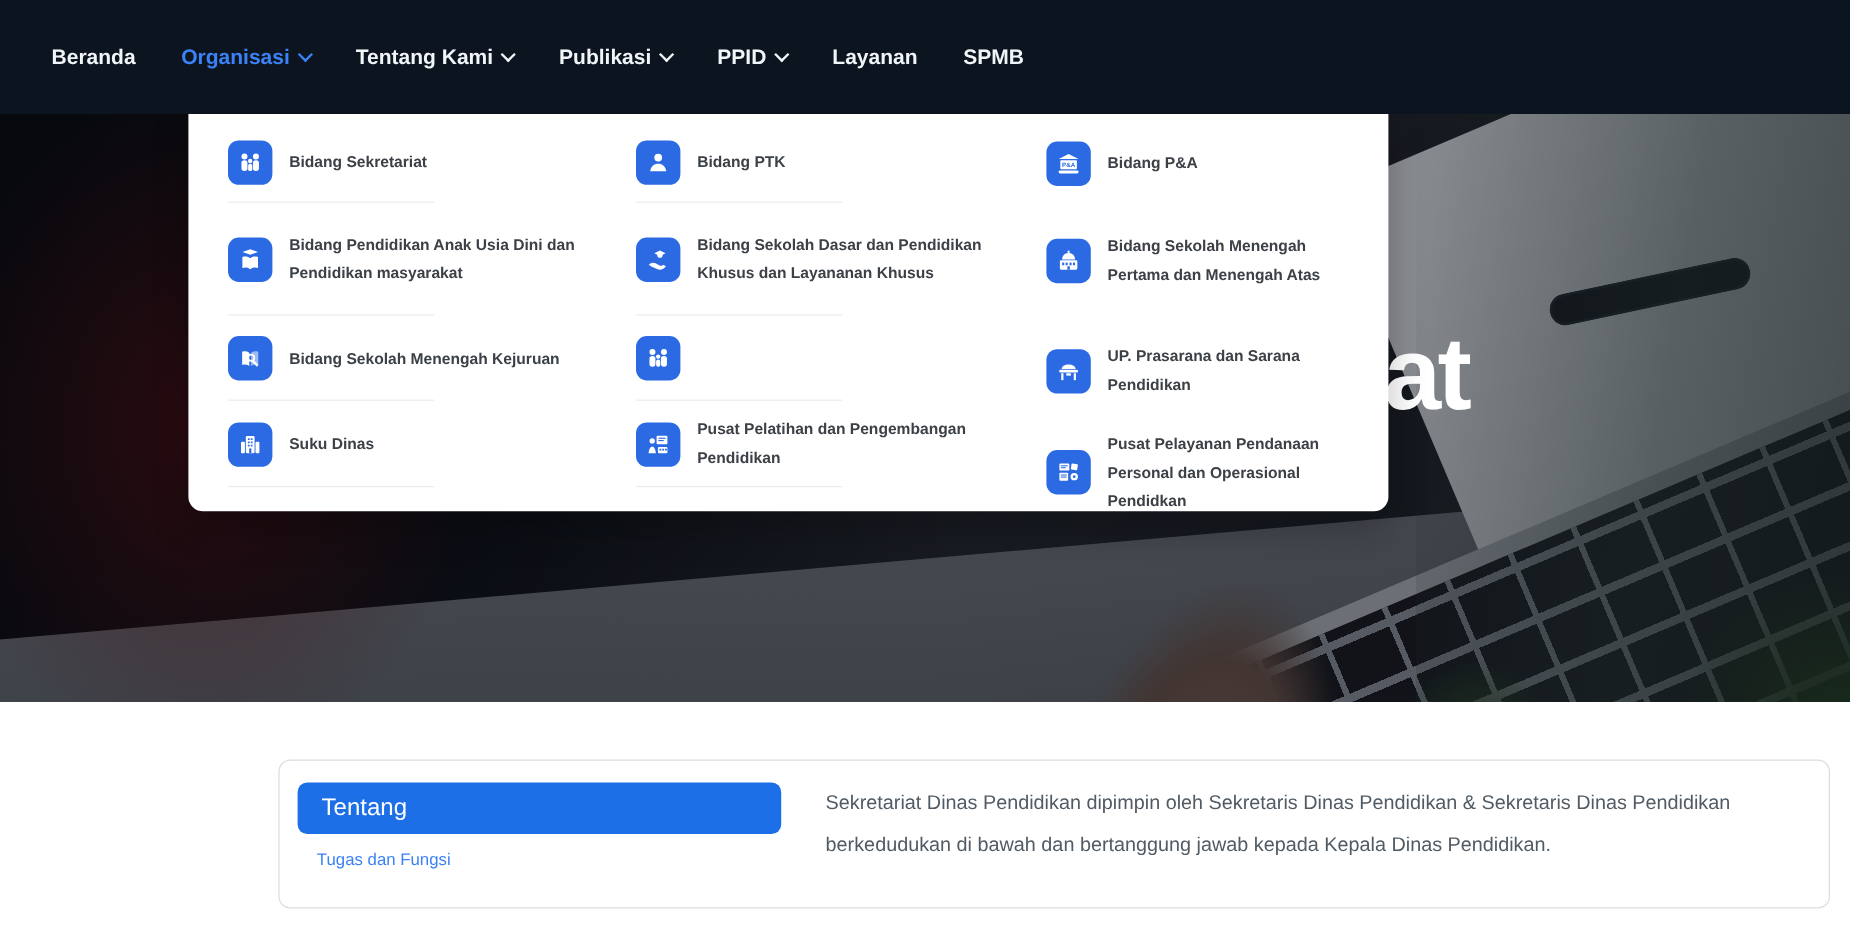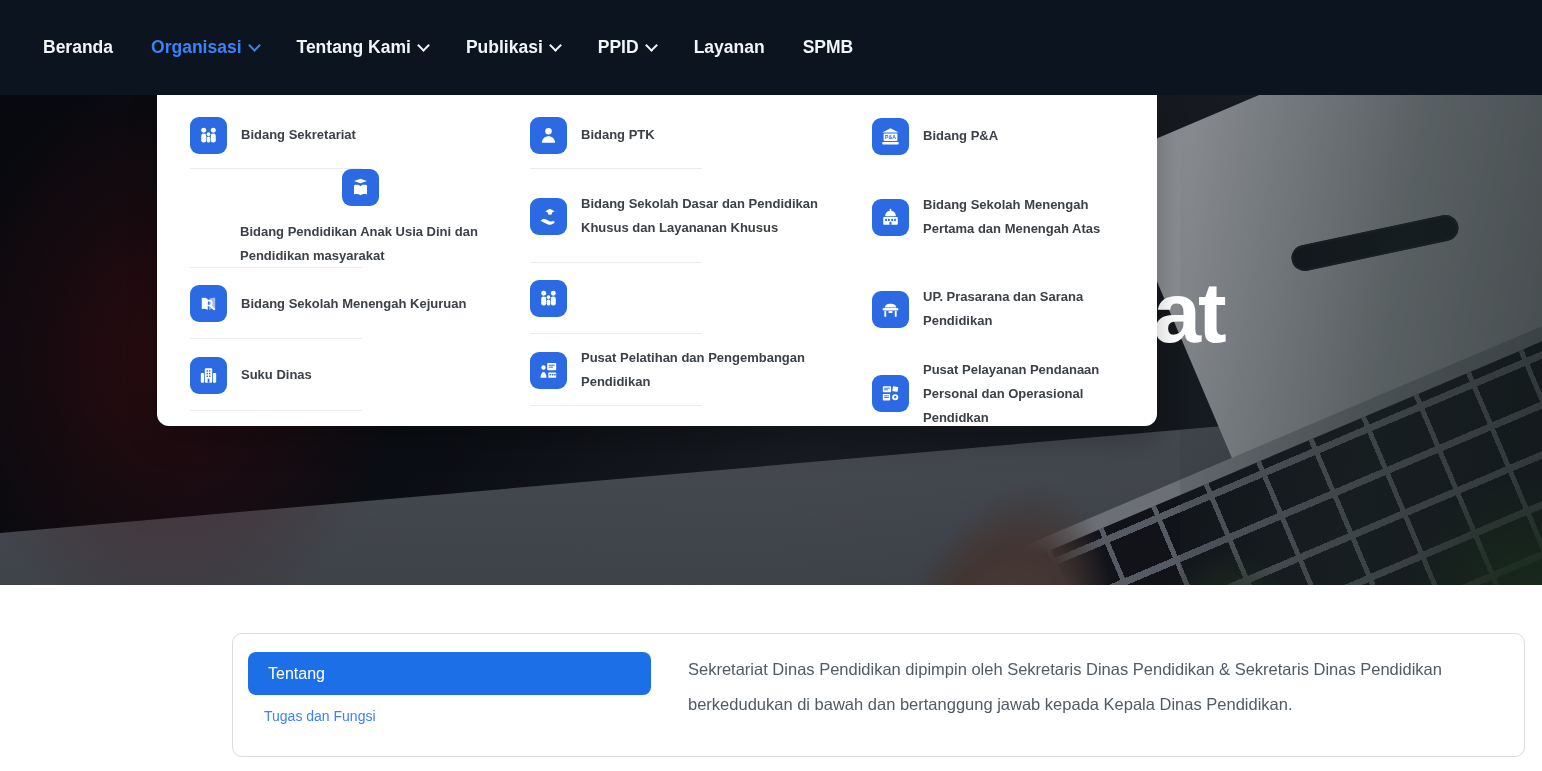--- a/index.html
+++ b/index.html
@@ -55,21 +55,21 @@
   .col-divided .menu-item::after{content:"";position:absolute;left:0;bottom:0;width:172px;height:1px;background:#ececee;}
   .menu-icon{width:37px;height:37px;border-radius:9px;background:#2b6ae3;flex:0 0 37px;
              display:flex;align-items:center;justify-content:center;}
   .menu-icon svg{width:23px;height:23px;fill:#fff;}
   .menu-label{font-size:13px;font-weight:600;color:#3c4147;line-height:24px;max-width:240px;}
 
   
   .content-card{position:absolute;left:232px;top:633px;width:1293px;height:124px;box-sizing:border-box;
                 border:1px solid #d9dde2;border-radius:10px;background:#fff;z-index:10;}
   .tab-button{position:absolute;left:15px;top:18px;width:403px;height:43px;border:none;border-radius:8px;
-              background:#1d6fe8;color:#fff;font-size:16px;font-weight:500;text-align:left;padding:0 0 0 20px;
+              background:#1d6fe8;color:#fff;font-size:20px;font-weight:500;text-align:left;padding:0 0 0 20px;
               font-family:inherit;cursor:pointer;display:flex;align-items:center;}
   .tab-link{position:absolute;left:31px;top:74px;color:#3b82f6;font-size:14px;font-weight:500;
             text-decoration:none;cursor:pointer;}
   .card-paragraph{position:absolute;left:443px;top:6px;width:795px;margin:12px;color:#515b64;font-size:16.5px;
                   line-height:35px;font-weight:400;}
 </style>
 </head>
 <body>
 
 <div id="page">
@@ -125,21 +125,21 @@
               <circle cx="7" cy="6.6" r="2.6"></circle>
               <rect x="4.4" y="10" width="5.2" height="9.4" rx="2.4"></rect>
               <circle cx="17" cy="6.6" r="2.6"></circle>
               <rect x="14.4" y="10" width="5.2" height="9.4" rx="2.4"></rect>
               <circle cx="12" cy="10.6" r="1.9"></circle>
               <rect x="10.2" y="13.1" width="3.6" height="6.3" rx="1.7"></rect>
             </svg>
           </span>
     <span class="menu-label">Bidang Sekretariat</span>
   </a>
-        <a class="menu-item" style="min-height: 94px; flex-direction: column;">
+        <a class="menu-item" style="min-height: 94px;">
     <span class="menu-icon">
             <svg viewBox="0 0 24 24">
               <path d="M12 7.6 5.3 5.2 12 2.8l6.7 2.4z"></path>
               <path d="M12 20.2c-1.8-1.5-4.3-1.8-6.8-1V9.6c2.5-.8 5-.5 6.8 1 1.8-1.5 4.3-1.8 6.8-1v9.6c-2.5-.8-5-.5-6.8 1z"></path>
             </svg>
           </span>
     <span class="menu-label">Bidang Pendidikan Anak Usia Dini dan Pendidikan masyarakat</span>
   </a>
         <a class="menu-item" style="min-height: 71px;">
     <span class="menu-icon">

